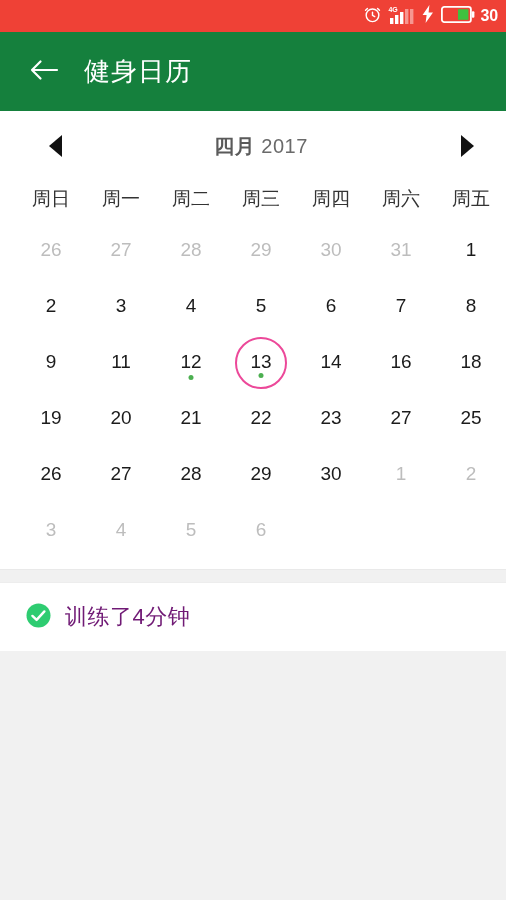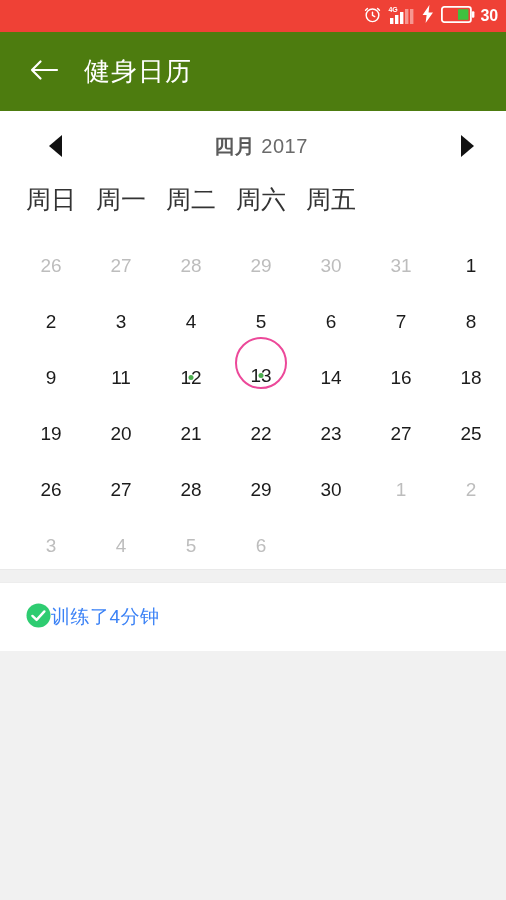--- a/index.html
+++ b/index.html
@@ -53,21 +53,21 @@
     color: #ffffff;
     font-size: 16px;
     font-weight: bold;
     letter-spacing: -0.2px;
     margin-left: -1px;
   }
 
   
   .app-bar {
     height: 79px;
-    background: #4d7c0f;
+    background: #15803d;
     display: flex;
     align-items: center;
     box-sizing: border-box;
   }
   .back-button {
     width: 56px;
     margin-left: 16px;
     display: flex;
     align-items: center;
     justify-content: center;
@@ -128,21 +128,21 @@
   }
 
   .weekday-row {
     display: grid;
     grid-template-columns: repeat(7, 1fr);
     height: 48px;
     align-items: center;
   }
   .weekday-cell {
     text-align: center;
-    font-size: 25px;
+    font-size: 19px;
     color: #333333;
   }
 
   .days-grid {
     display: grid;
     grid-template-columns: repeat(7, 1fr);
     grid-auto-rows: 56px;
     padding-bottom: 10px;
   }
   .day-cell {
@@ -150,21 +150,21 @@
     display: flex;
     align-items: center;
     justify-content: center;
     cursor: pointer;
   }
   .day-inner {
     position: relative;
     width: 52px;
     height: 52px;
     display: flex;
-    align-items: flex-end;
+    align-items: center;
     justify-content: center;
     box-sizing: border-box;
     border-radius: 50%;
   }
   .day-num {
     font-size: 19px;
     color: #1b1b1b;
     line-height: 1;
     position: relative;
     top: -2px;
@@ -195,22 +195,23 @@
     background: #ffffff;
     height: 68px;
     display: flex;
     align-items: center;
     padding-left: 26px;
     box-sizing: border-box;
     cursor: pointer;
   }
   .check-icon { display: block; flex: none; }
   .summary-text {
-    font-size: 19px;
-    color: #3b82f6;
+    font-size: 22px;
+    color: #701a75;
+    margin-left: 14px;
     letter-spacing: 0.5px;
   }
   .page-filler {
     background: #f1f1f1;
     flex: 1;
   }
   .screen {
     display: flex;
     flex-direction: column;
     height: 720px;
@@ -285,20 +286,22 @@
       </div>
       <div class="nav-arrow">
         <span class="tri-right"></span>
       </div>
     </div>
 
     <div class="weekday-row" id="weekday-row">
         <div class="weekday-cell">周日</div>
         <div class="weekday-cell">周一</div>
         <div class="weekday-cell">周二</div>
+        <div class="weekday-cell">周三</div>
+        <div class="weekday-cell">周四</div>
         <div class="weekday-cell">周六</div>
         <div class="weekday-cell">周五</div>
       </div>
 
     <div class="days-grid" id="days-grid">
         <div class="day-cell muted">
           <div class="day-inner">
             <span class="day-num">26</span>
           </div>
         </div>

